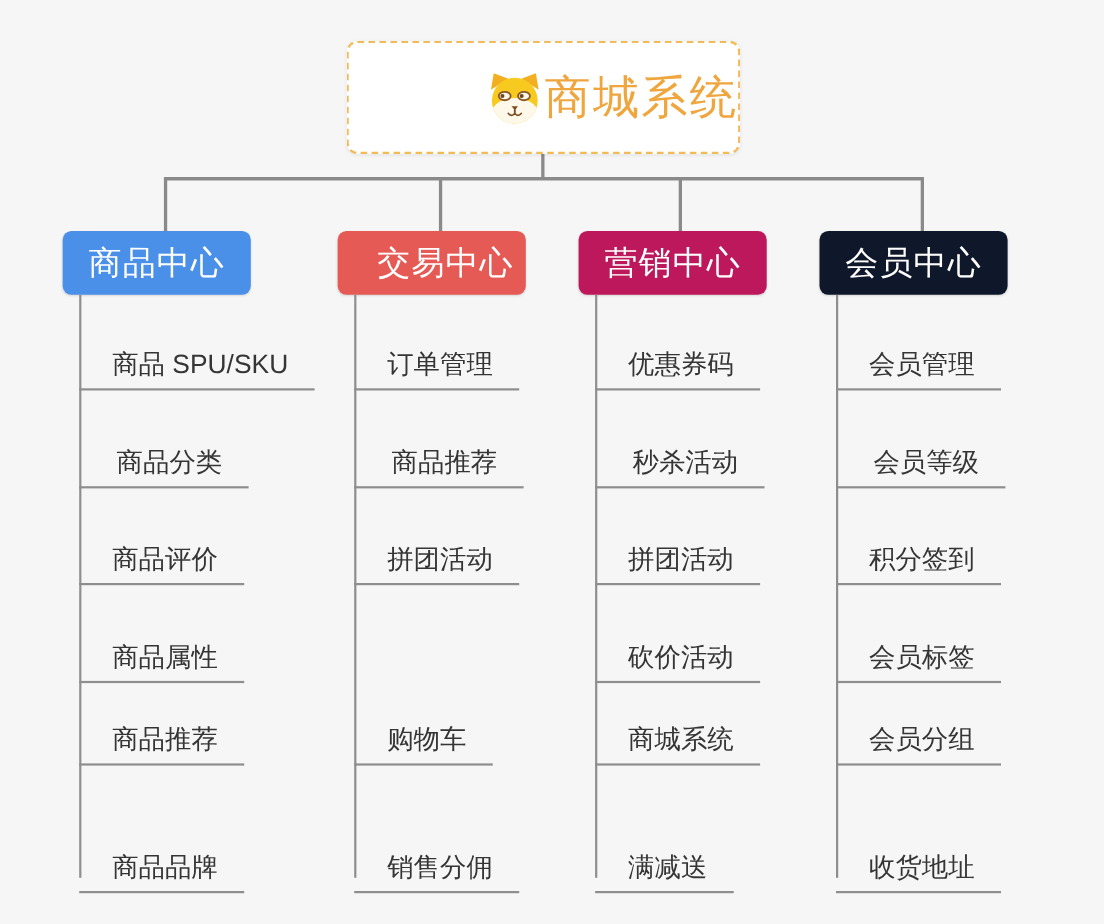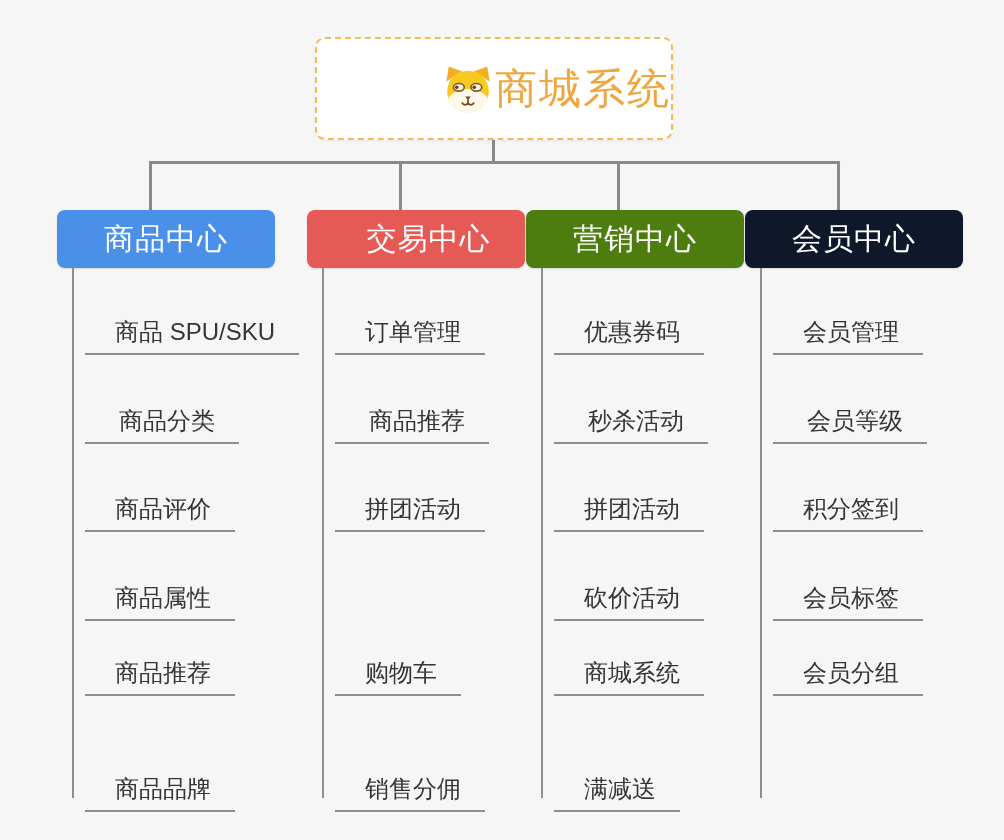--- a/index.html
+++ b/index.html
@@ -33,36 +33,35 @@
   .drop       { top:161px; width:3px; height:49px; }
   .drop-0 { left:149px; } .drop-1 { left:399px; }
   .drop-2 { left:617px; } .drop-3 { left:837px; }
 
   
   .branch { position:absolute; top:210px; width:187px; }
   .branch-0 { left:57px; } .branch-1 { left:307px; }
   .branch-2 { left:526px; } .branch-3 { left:745px; }
 
   .branch-header {
-    position:relative; width:218px; height:58px; border-radius:8px;
+    position:relative; width:171px; height:58px; border-radius:8px;
     display:flex; align-items:center; justify-content:center;
     color:#ffffff; font-size:30px; letter-spacing:1px; white-space:nowrap;
     box-shadow:0 1px 2px rgba(0,0,0,.12);
     cursor:default;
   }
   .trunk {
     position:absolute; left:15px; top:58px; width:2px; height:530px;
     background:#8e8e8e;
   }
   .leaf {
     position:absolute; left:15px;
     padding:0 24px 6px 30px;
     font-size:24px; line-height:30px; color:#353535; white-space:nowrap;
     border-bottom:2px solid #8e8e8e;
-    margin-left:13px;
   }
   .leaf-0 { top:107px; } .leaf-1 { top:196px;padding-left:34px; } .leaf-2 { top:284px; }
   .leaf-3 { top:373px; } .leaf-4 { top:448px; } .leaf-5 { top:564px; }
 </style>
 </head>
 <body>
 
 <div class="canvas">
 
   <div class="line root-stem"></div>
@@ -113,33 +112,34 @@
     <div class="branch-header" style="background-color: rgb(230, 90, 85); padding-left: 25px;">交易中心</div>
     <div class="trunk"></div>
     <div class="leaf leaf-0">订单管理</div>
     <div class="leaf leaf-1">商品推荐</div>
     <div class="leaf leaf-2">拼团活动</div>
     <div class="leaf leaf-4">购物车</div>
     <div class="leaf leaf-5">销售分佣</div>
   </div>
 
   <div class="branch branch-2">
-    <div class="branch-header" style="background-color: #4d7c0f;">营销中心</div>
+    <div class="branch-header" style="background-color: #be185d;">营销中心</div>
     <div class="trunk"></div>
     <div class="leaf leaf-0">优惠券码</div>
     <div class="leaf leaf-1">秒杀活动</div>
     <div class="leaf leaf-2">拼团活动</div>
     <div class="leaf leaf-3">砍价活动</div>
     <div class="leaf leaf-4">商城系统</div>
     <div class="leaf leaf-5">满减送</div>
   </div>
 
   <div class="branch branch-3">
     <div class="branch-header" style="background-color: #0f172a;">会员中心</div>
     <div class="trunk"></div>
     <div class="leaf leaf-0">会员管理</div>
     <div class="leaf leaf-1">会员等级</div>
     <div class="leaf leaf-2">积分签到</div>
     <div class="leaf leaf-3">会员标签</div>
     <div class="leaf leaf-4">会员分组</div>
+    <div class="leaf leaf-5">收货地址</div>
   </div>
 
 </div>
 
 </body></html>

